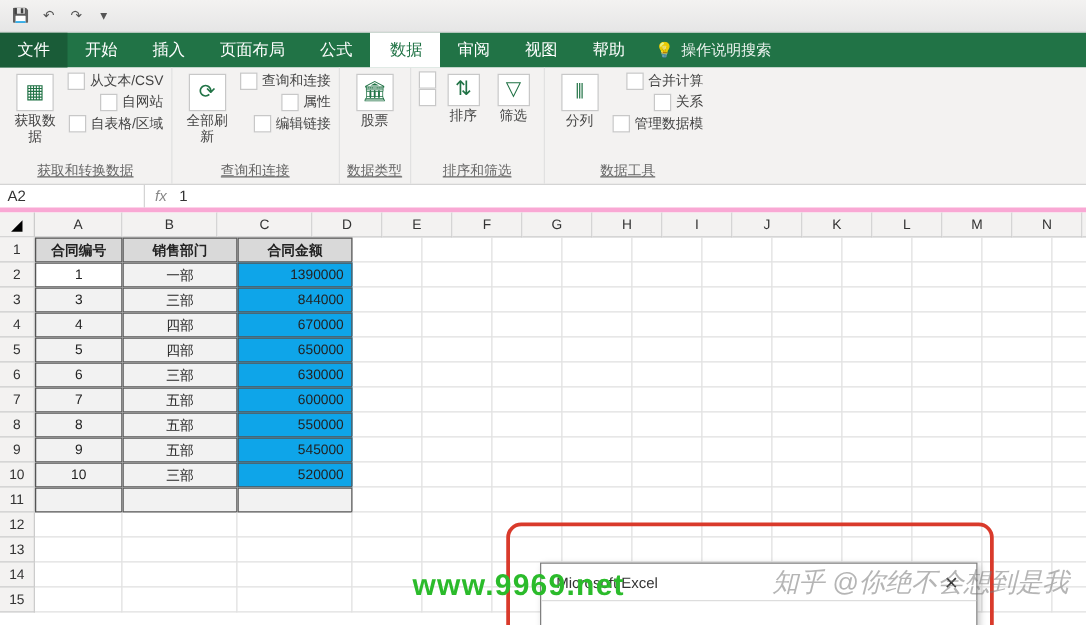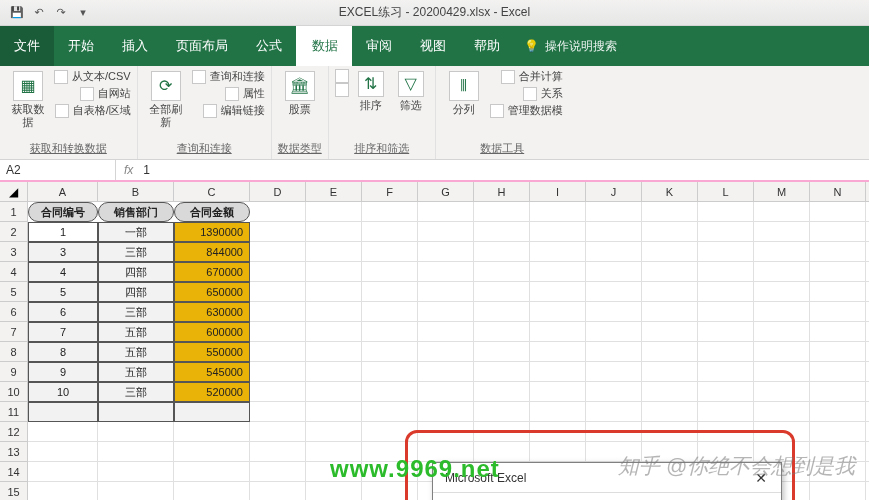--- a/index.html
+++ b/index.html
@@ -2,65 +2,65 @@
 <html><head>
 <meta charset="utf-8">
 <style>
 * { box-sizing: border-box; margin: 0; padding: 0; font-family: "Microsoft YaHei", "Segoe UI", sans-serif; }
 body { background: #fff; width: 869px; height: 500px; overflow: hidden; font-size: 12px; position: relative; }
 
 .qat { height: 26px; background: linear-gradient(#f3f2f1,#e6e6e6); display: flex; align-items: center; padding: 0 6px; border-bottom: 1px solid #d4d4d4; position: relative; }
 .qat-icon { width: 18px; height: 18px; display: flex; align-items: center; justify-content: center; margin: 0 2px; color: #555; font-size: 11px; }
 .qat-title { position: absolute; left: 50%; transform: translateX(-50%); font-size: 12px; color: #444; }
 
-.tabs { height: 40px; background: #217346; display: flex; align-items: stretch; color: #fff; font-size: 13px; }
+.tabs { height: 28px; background: #217346; display: flex; align-items: stretch; color: #fff; font-size: 13px; }
 .tab { padding: 0 14px; display: flex; align-items: center; cursor: pointer; }
 .tab.file { background: #1a5c38; }
 .tab.active { background: #fff; color: #217346; font-weight: 500; padding-left: 16px; }
 .tell-me { display: flex; align-items: center; padding: 0 10px; gap: 6px; font-size: 12px; opacity: .9; }
 
 .ribbon { height: 94px; background: #f3f2f1; border-bottom: 1px solid #d4d4d4; display: flex; }
 .group { border-right: 1px solid #e1e1e1; display: flex; flex-direction: column; justify-content: space-between; padding: 3px 6px 2px; }
 .group-body { display: flex; gap: 4px; align-items: flex-start; flex: 1; }
 .group-label { text-align: center; font-size: 11px; color: #666; padding-bottom: 1px; text-decoration: underline; }
 .big-btn { display: flex; flex-direction: column; align-items: center; justify-content: flex-start; width: 44px; padding: 2px 2px 0; font-size: 11px; color: #444; text-align: center; line-height: 1.2; }
 .big-ico { width: 30px; height: 30px; background: #fff; border: 1px solid #c8c8c8; margin-bottom: 2px; display: flex; align-items: center; justify-content: center; color: #217346; font-size: 16px; }
 .small-list { display: flex; flex-direction: column; gap: 2px; font-size: 11px; color: #444; }
 .small-item { display: flex; align-items: center; gap: 4px; white-space: nowrap; justify-content: flex-end; }
 .s-ico { width: 14px; height: 14px; background: #fff; border: 1px solid #c8c8c8; display: inline-block; }
 
-.namebox-row { height: 22px; border-bottom: 2px solid #f9a8d4; display: flex; align-items: stretch; }
+.namebox-row { height: 22px; border-bottom: 4px solid #f9a8d4; display: flex; align-items: stretch; }
 .namebox { width: 116px; border-right: 1px solid #d4d4d4; display: flex; align-items: center; padding: 0 6px; font-size: 12px; color: #333; }
 .fx-area { display: flex; align-items: center; gap: 10px; padding: 0 8px; flex: 1; }
 .fx-label { font-style: italic; color: #888; }
 .fx-val { color: #333; }
 
 .sheet { display: flex; height: calc(500px - 26px - 28px - 94px - 22px); position: relative; }
 .corner { width: 28px; height: 20px; background: #f3f2f1; border-right: 1px solid #ccc; border-bottom: 1px solid #ccc; display:flex; align-items:center; justify-content:center; }
 .rownums { width: 28px; background: #f3f2f1; }
 .rownum { height: 20px; border-bottom: 1px solid #ccc; border-right: 1px solid #ccc; display: flex; align-items: center; justify-content: center; font-size: 11px; color: #333; }
 .cols { flex: 1; position: relative; }
 .colhdrs { display: flex; height: 20px; }
 .colhdr { height: 20px; background: #f3f2f1; border-right: 1px solid #ccc; border-bottom: 1px solid #ccc; display: flex; align-items: center; justify-content: center; font-size: 11px; color: #333; }
 .colhdr.wA { width: 70px; }
 .colhdr.wB { width: 76px; }
 .colhdr.wC { width: 76px; }
 .colhdr.wN { width: 56px; }
 .cells { position: relative; }
 .row { display: flex; height: 20px; }
 .cell { height: 20px; border-right: 1px solid #e0e0e0; border-bottom: 1px solid #e0e0e0; display: flex; align-items: center; padding: 0 4px; font-size: 11px; color: #222; }
 .cell.wA { width:70px; }
-.cell.wB { width:76px; }
-.cell.wC { width:76px; }
+.cell.wB { width:92px; }
+.cell.wC { width:92px; }
 .cell.wN { width:56px; }
 
 .data-border { border: 1px solid #555 !important; }
-.data-header { background: #d9d9d9; font-weight: bold; justify-content: center; border-radius: 10px; }
+.data-header { background: #d9d9d9; font-weight: bold; justify-content: center; }
 .data-cell { background: #f2f2f2; justify-content: center; }
-.data-amt { background: #eab308; justify-content: flex-end; padding-right: 6px; }
+.data-amt { background: #0ea5e9; justify-content: flex-end; padding-right: 6px; }
 .sel { background: #fff !important; }
 
 .callout { position: absolute; left: 405px; top: 248px; width: 390px; height: 185px; border: 3px solid #d93a2b; border-radius: 12px; pointer-events: none; }
 
 .dialog { position: absolute; left: 432px; top: 280px; width: 350px; background: #fff; border: 1px solid #808080; box-shadow: 2px 2px 6px rgba(0,0,0,.25); }
 .dlg-title { height: 30px; display: flex; align-items: center; justify-content: space-between; padding: 0 8px 0 12px; font-size: 12px; color: #333; border-bottom: 1px solid #ddd; }
 .dlg-close { width: 24px; height: 24px; display: flex; align-items: center; justify-content: center; font-size: 14px; color: #333; }
 .dlg-body { padding: 18px 14px 10px; display: flex; align-items: center; gap: 12px; }
 .dlg-msg { font-size: 12px; color: #333; }
 
@@ -68,21 +68,20 @@
 .wm2 { position: absolute; right: 14px; top: 452px; font-size: 21px; color: rgba(120,120,120,.55); font-style: italic; font-weight: 500; }
 </style>
 </head>
 <body>
 
 <div class="qat">
   <div class="qat-icon">💾</div>
   <div class="qat-icon">↶</div>
   <div class="qat-icon">↷</div>
   <div class="qat-icon">▾</div>
-  <div class="qat-title">EXCEL练习 - 20200429.xlsx - Excel</div>
 </div>
 
 <div class="tabs">
   <div class="tab file">文件</div>
   <div class="tab">开始</div>
   <div class="tab">插入</div>
   <div class="tab">页面布局</div>
   <div class="tab">公式</div>
   <div class="tab active">数据</div>
   <div class="tab">审阅</div>

